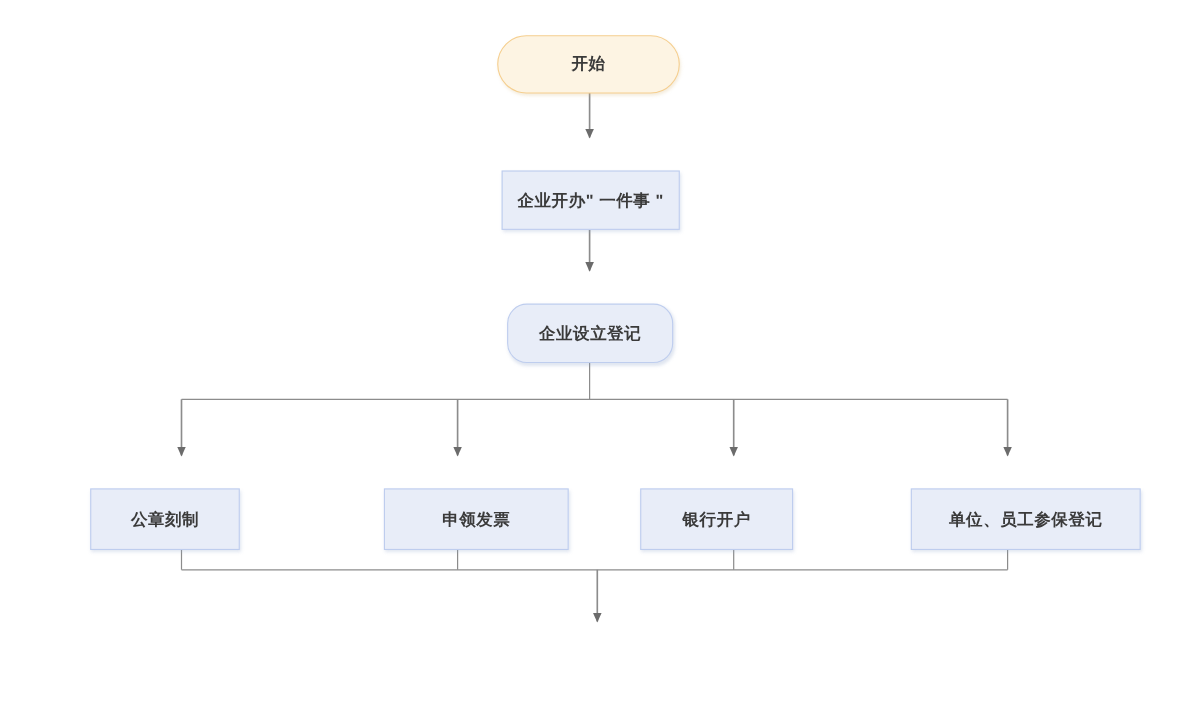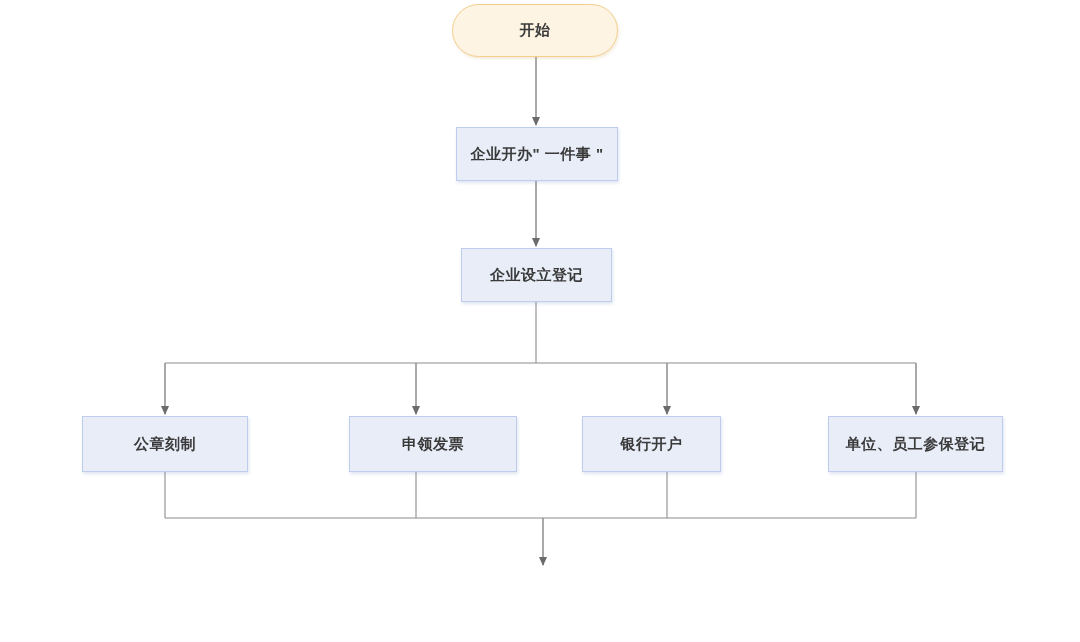--- a/index.html
+++ b/index.html
@@ -6,40 +6,40 @@
   .canvas {
     position:relative; width:1080px; height:642px; overflow:hidden;
     background:var(--background,#ffffff);
     font-family:"Liberation Sans","DejaVu Sans",sans-serif;
   }
   .edges { position:absolute; left:0; top:0; }
   .node {
     position:absolute; box-sizing:border-box;
     display:flex; align-items:center; justify-content:center;
     font-weight:bold; font-size:15px; letter-spacing:0.5px;
-    color:var(--text,#3a3a3a); text-align:center; white-space:nowrap;
+    color:var(--text,#3a3a3a); text-align:center; white-space:nowrap;margin-top:28px;
   }
   .process {
     background:var(--process-fill,#e8edf8);
     border:1px solid var(--process-border,#becdee);
     box-shadow:1px 2px 3px rgba(140,160,200,0.28);
   }
   .terminator {
     background:var(--terminator-fill,#fdf4e3);
     border:1px solid var(--terminator-border,#f5ce8e);
     border-radius:27px;
     box-shadow:1px 2px 3px rgba(215,185,130,0.28);
   }
   #node-start   { left:452px; top:4px;   width:166px; height:53px; }
   #node-step1   { left:456px; top:127px; width:162px; height:54px; }
-  #node-step2   { left:461px; top:248px; width:151px; height:54px; }
-  #node-branch1 { left:82px;  top:416px; width:166px; height:56px; }
+  #node-step2   { left:461px; top:248px; width:151px; height:54px;border-radius:18px; }
+  #node-branch1 { left:82px;  top:416px; width:136px; height:56px; }
   #node-branch2 { left:349px; top:416px; width:168px; height:56px; }
   #node-branch3 { left:582px; top:416px; width:139px; height:56px; }
-  #node-branch4 { left:828px; top:416px; width:175px; height:56px; }
+  #node-branch4 { left:828px; top:416px; width:209px; height:56px; }
   #node-end     { left:460px; top:567px; width:167px; height:55px; }
   .edge   { stroke:var(--connector,#8c8c8c); stroke-width:1.5; fill:none; }
   .rail   { stroke:var(--connector,#8c8c8c); stroke-width:1.1; fill:none; }
 </style>
 </head>
 <body>
 
 <div class="canvas">
 
   <svg class="edges" width="1080" height="642" viewBox="0 0 1080 642">

